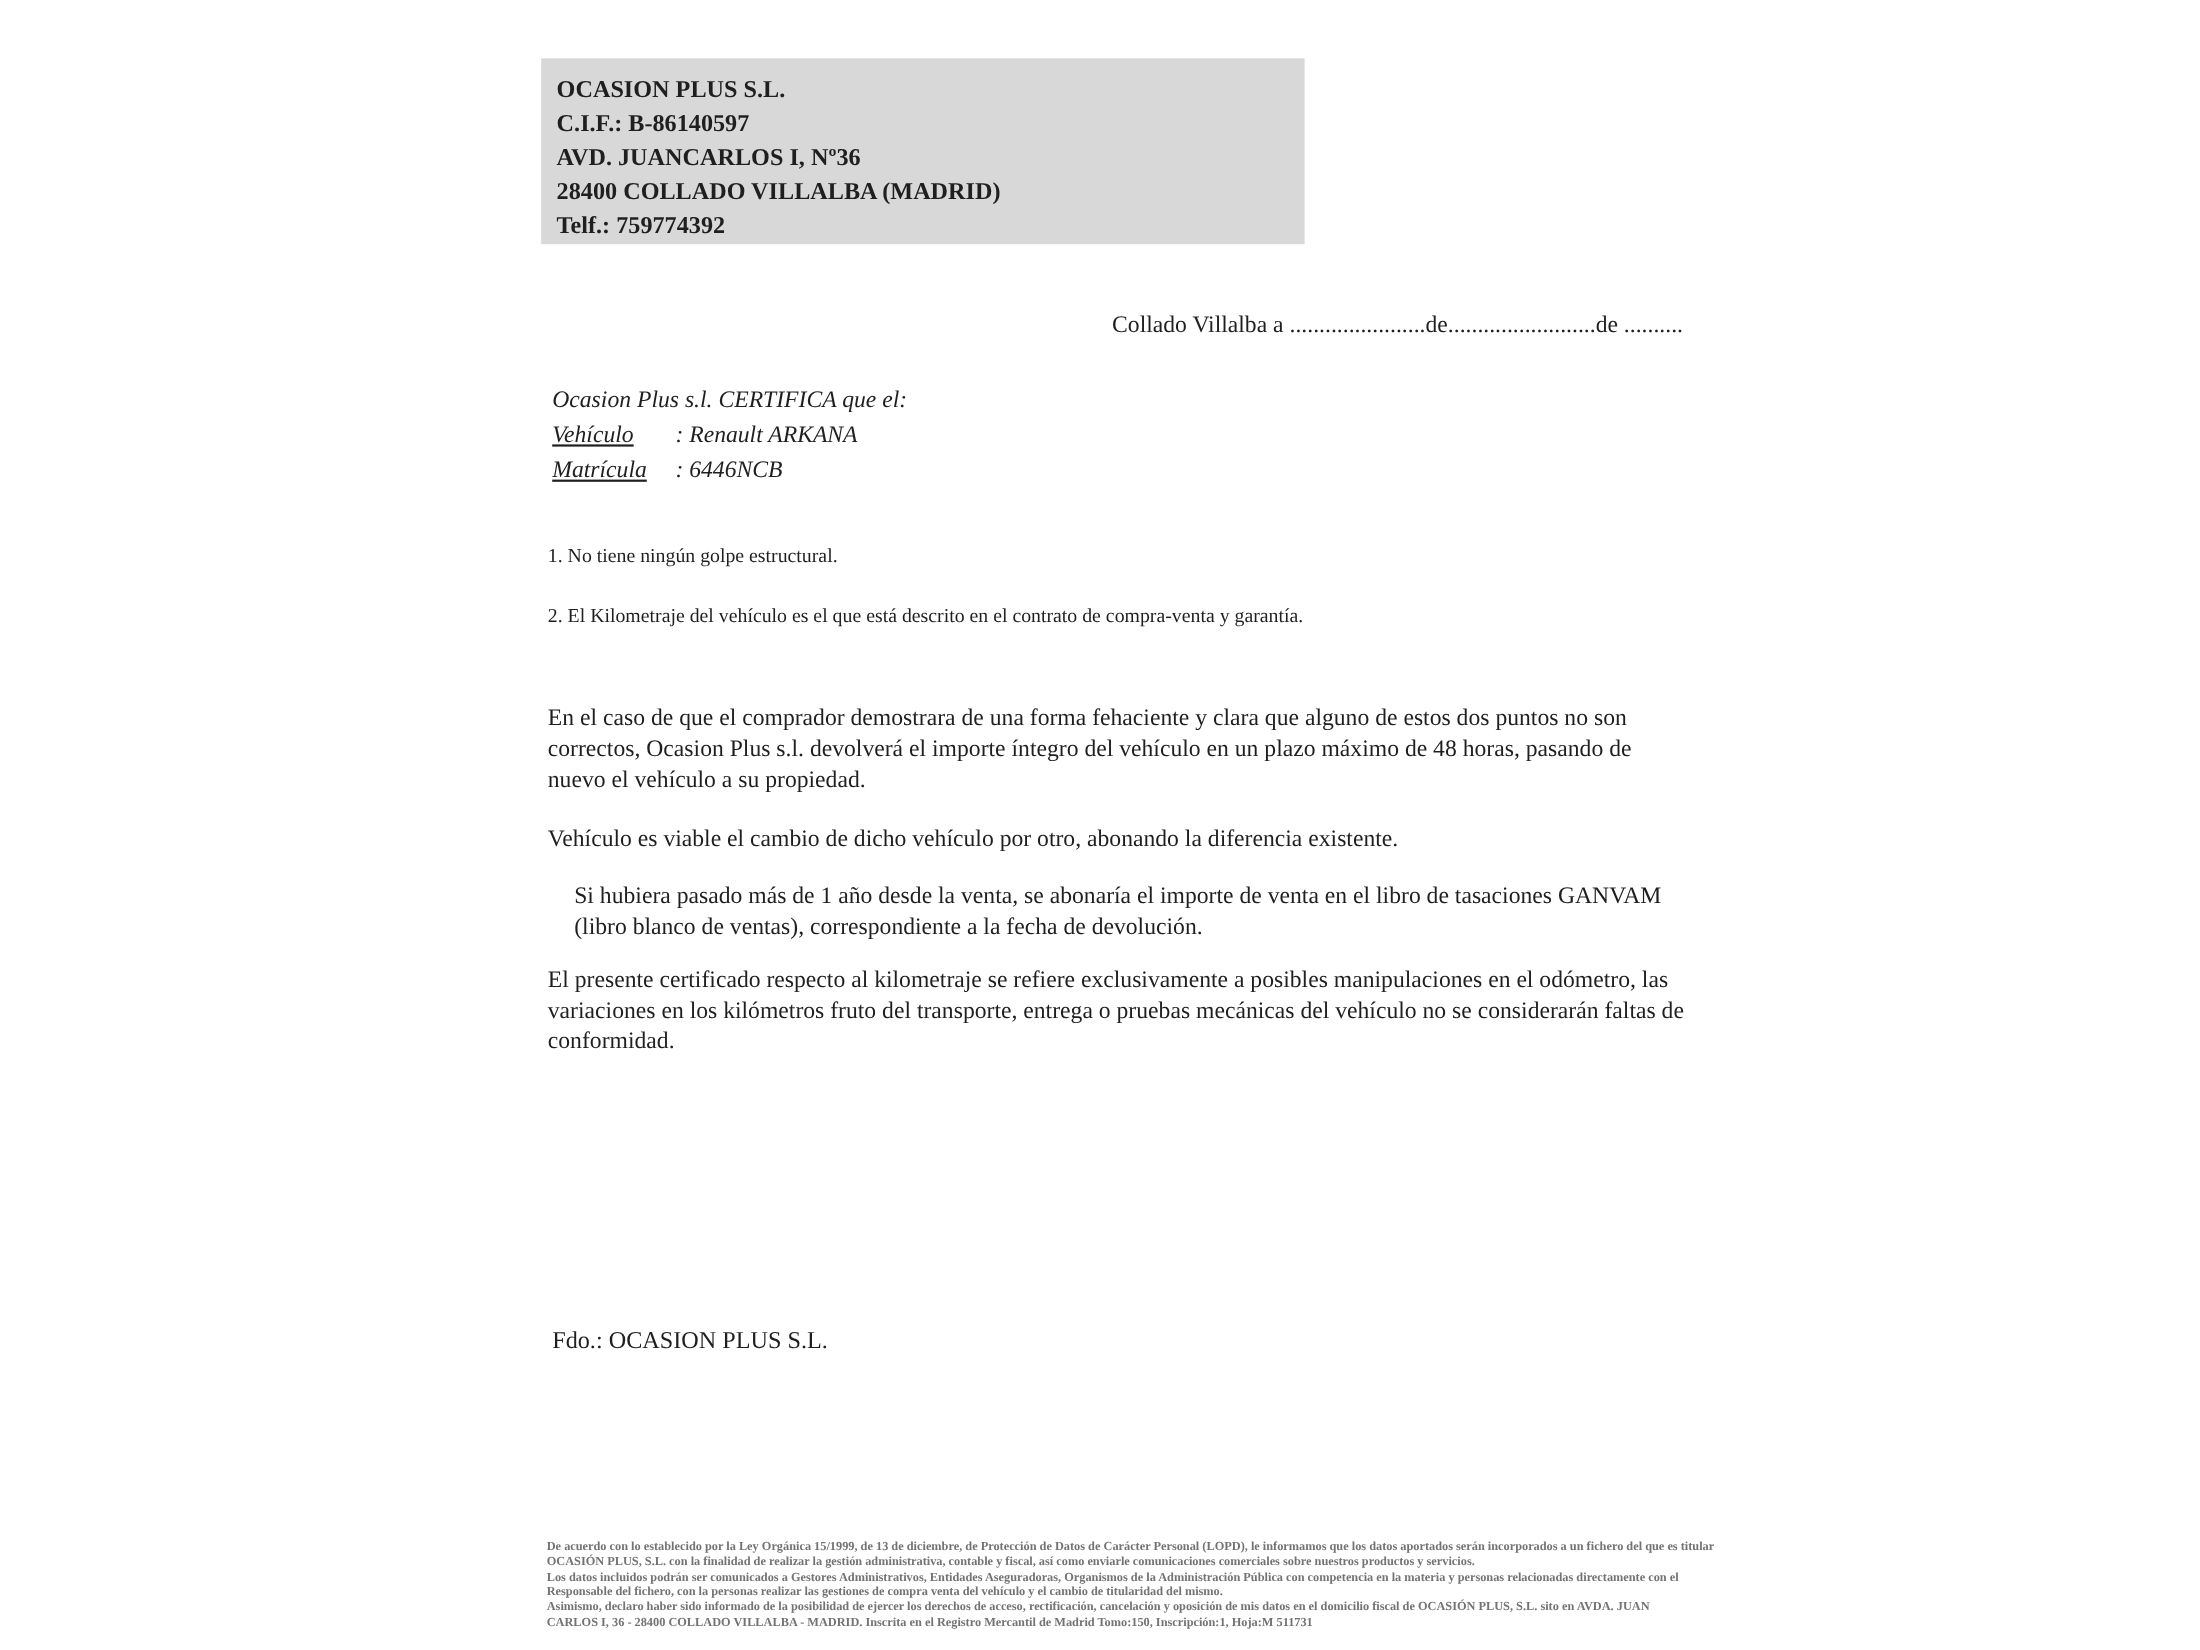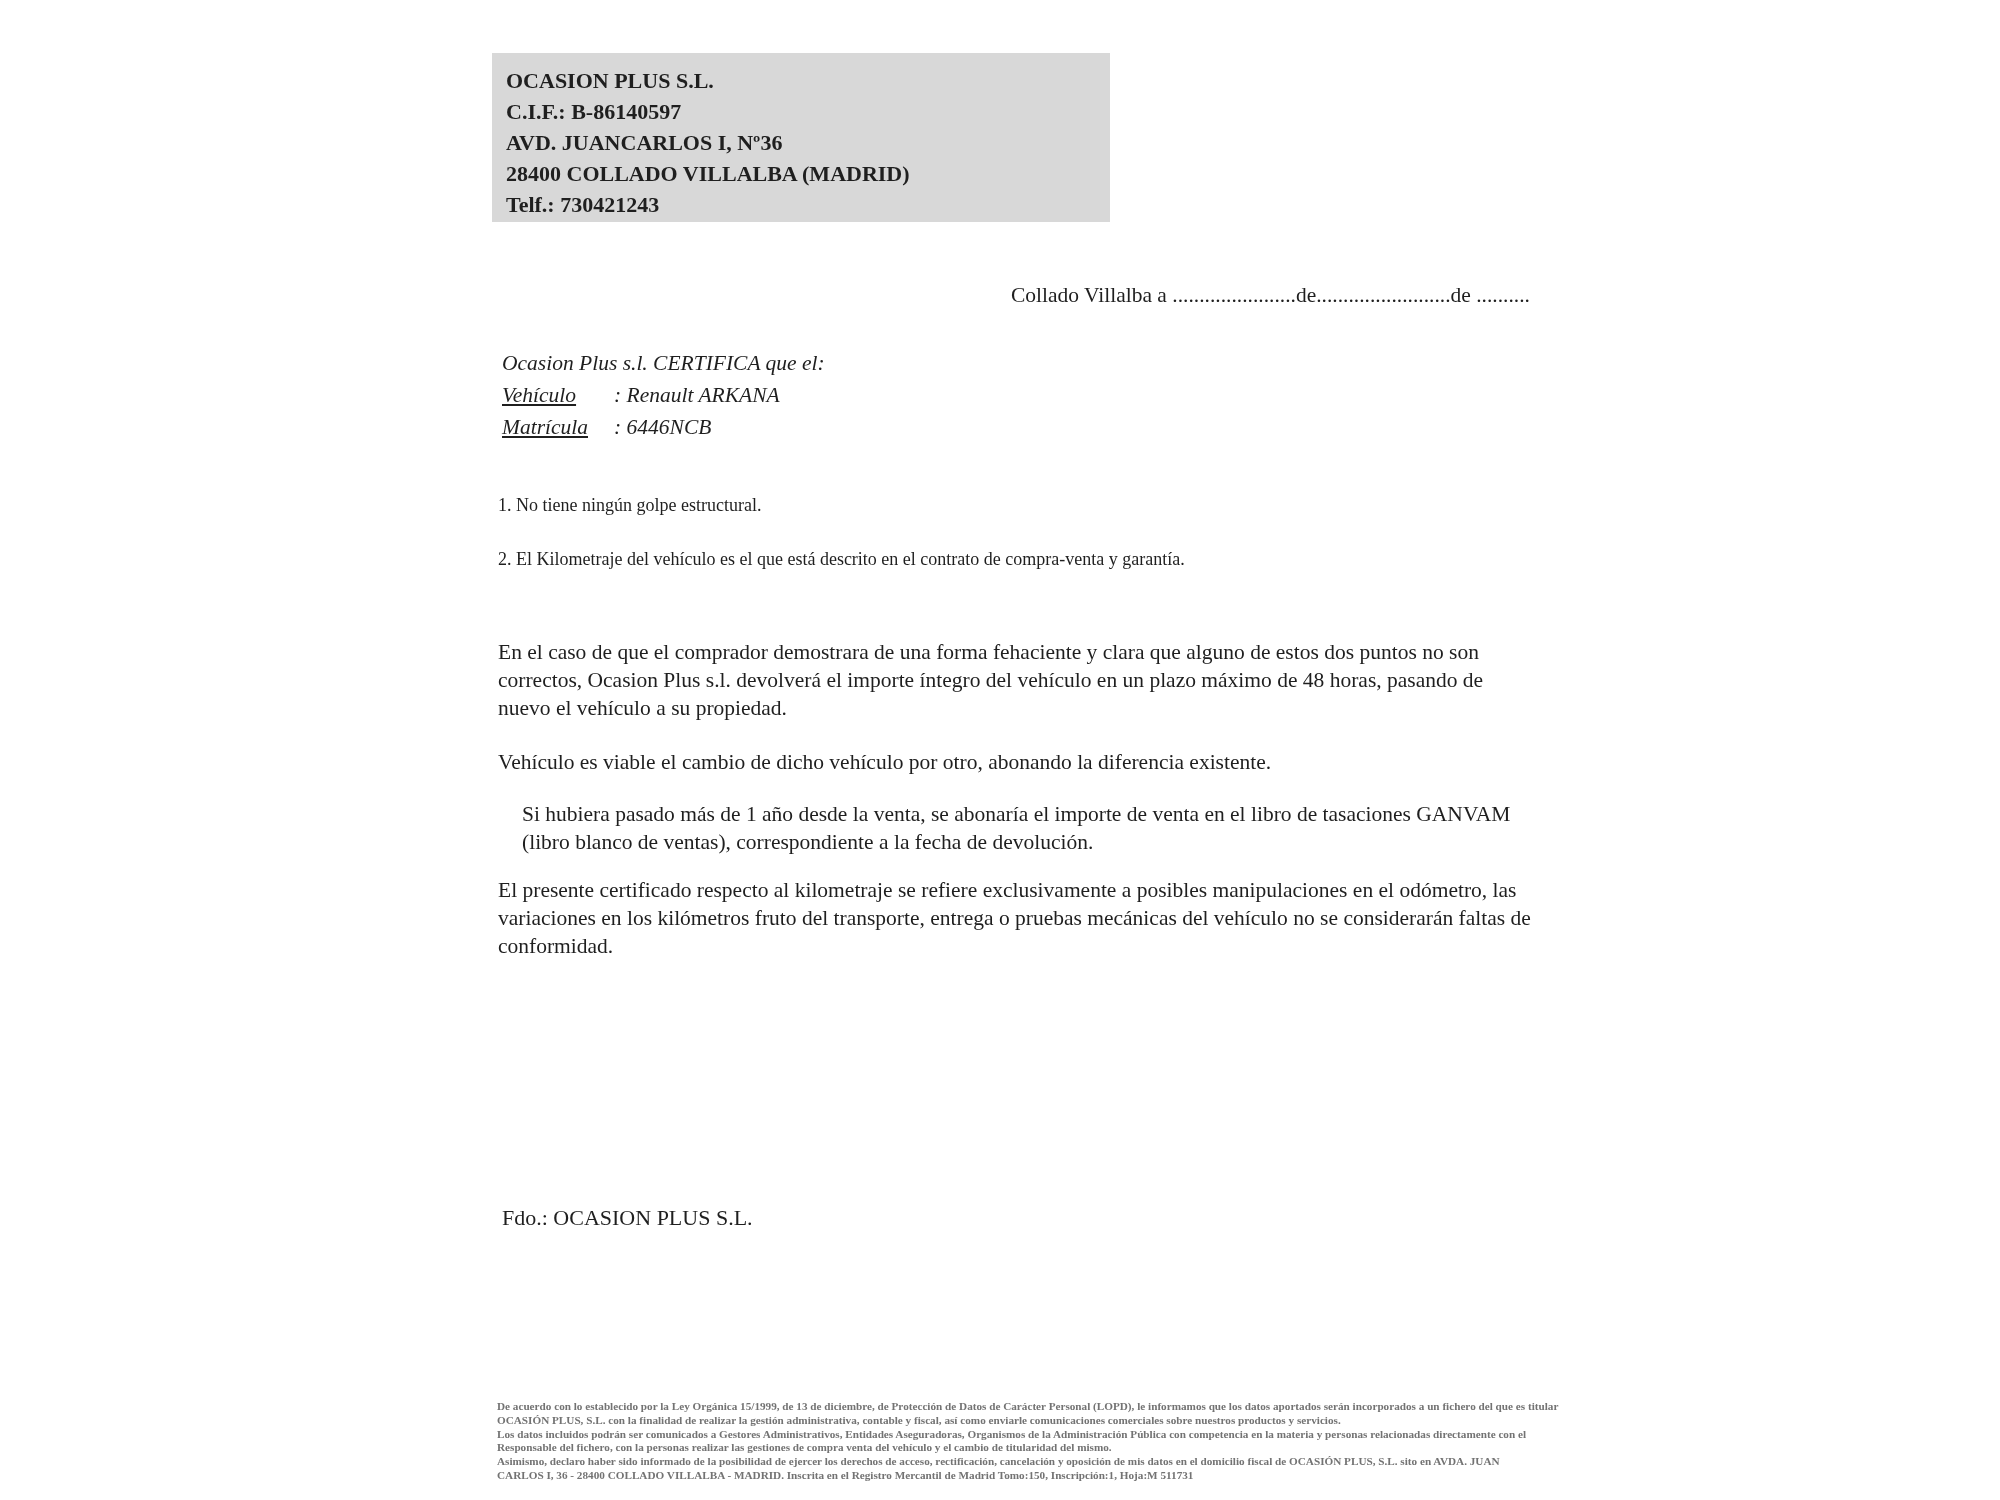--- a/index.html
+++ b/index.html
@@ -11,21 +11,21 @@
     font-family: "Liberation Serif", "DejaVu Serif", serif;
     color: #1f1f1f;
     overflow: hidden;
   }
   .abs { position: absolute; }
 
   
   #company-box {
     left: 492px;
     top: 53px;
-    width: 618px;
+    width: 694px;
     height: 169px;
     background: #d8d8d8;
     box-sizing: border-box;
     padding: 12px 10px 0 14px;
   }
   #company-box .co-line {
     font-weight: bold;
     font-size: 22px;
     line-height: 31px;
     white-space: nowrap;
@@ -102,21 +102,21 @@
 </head>
 <body>
 
 <div id="page">
 
   <div id="company-box" class="abs">
     <div class="co-line">OCASION PLUS S.L.</div>
     <div class="co-line">C.I.F.: B-86140597</div>
     <div class="co-line">AVD. JUANCARLOS I, Nº36</div>
     <div class="co-line">28400 COLLADO VILLALBA (MADRID)</div>
-    <div class="co-line">Telf.: 730421243</div>
+    <div class="co-line">Telf.: 759774392</div>
   </div>
 
   <div id="date-line" class="abs">Collado Villalba a .......................de.........................de ..........</div>
 
   <div id="certify-block" class="abs">
     <div>Ocasion Plus s.l. CERTIFICA que el:</div>
     <div><span class="field-label">Vehículo</span><span>: Renault ARKANA</span></div>
     <div><span class="field-label">Matrícula</span><span>: 6446NCB</span></div>
   </div>
 

